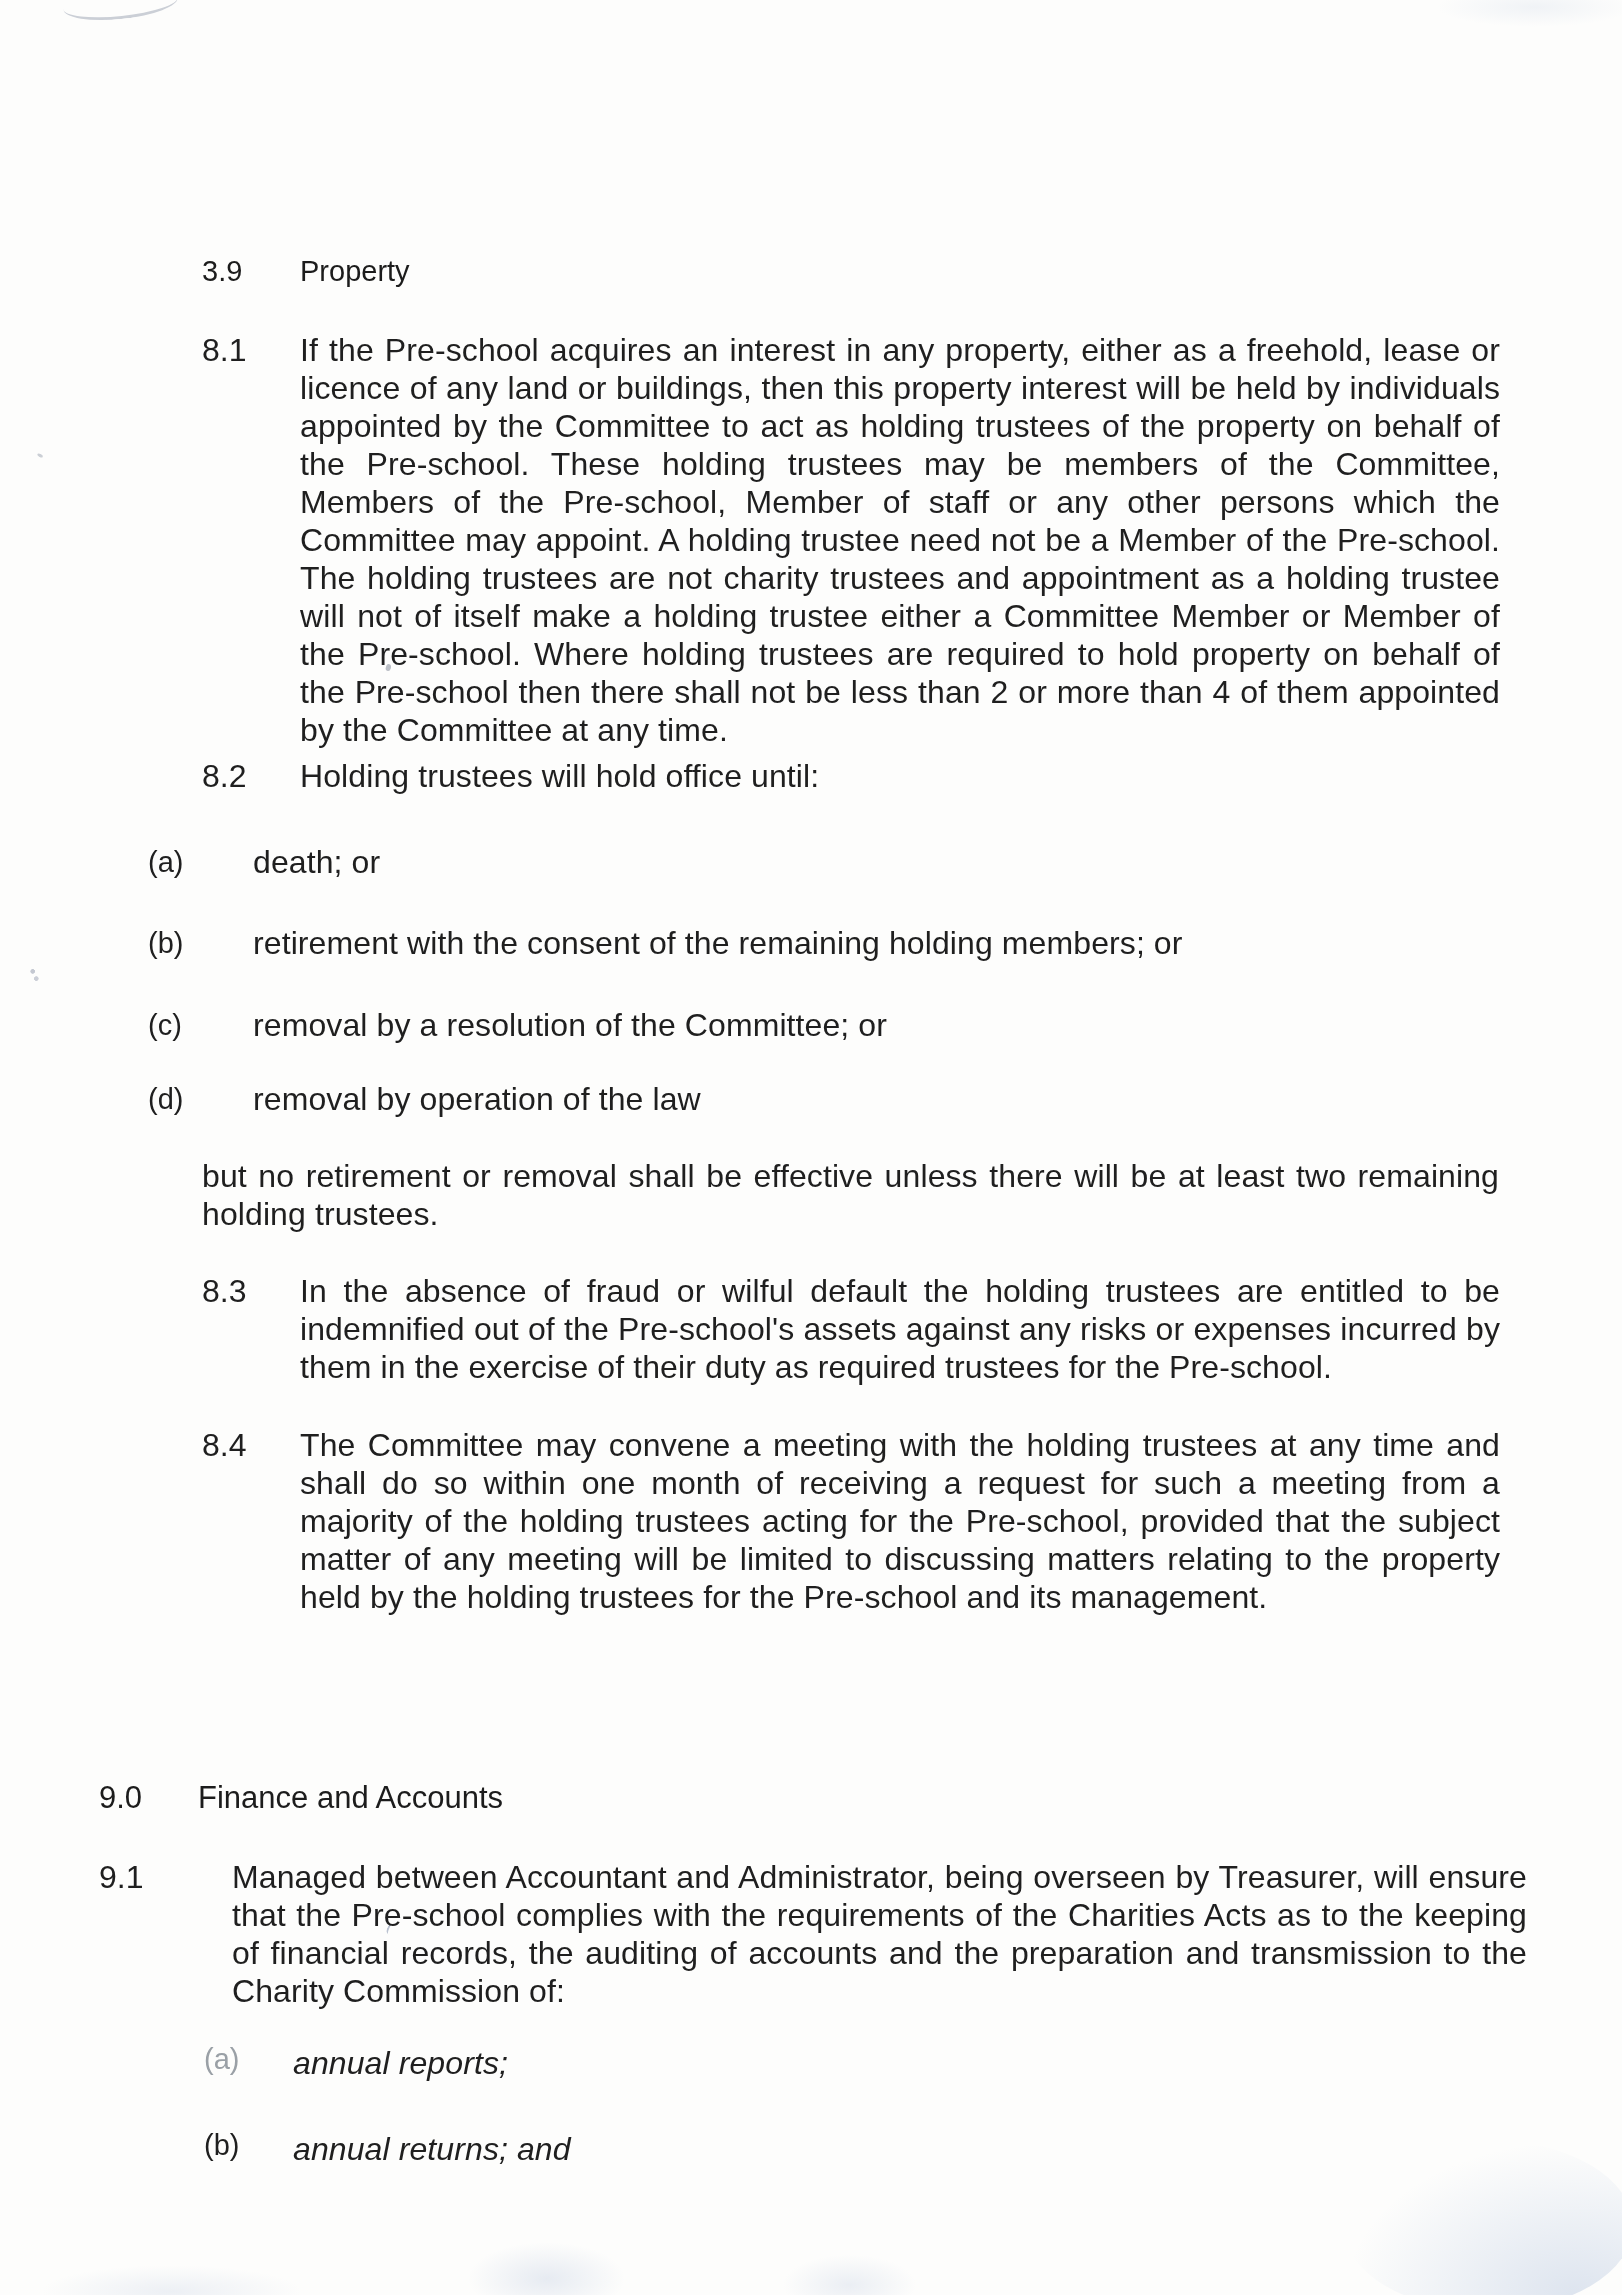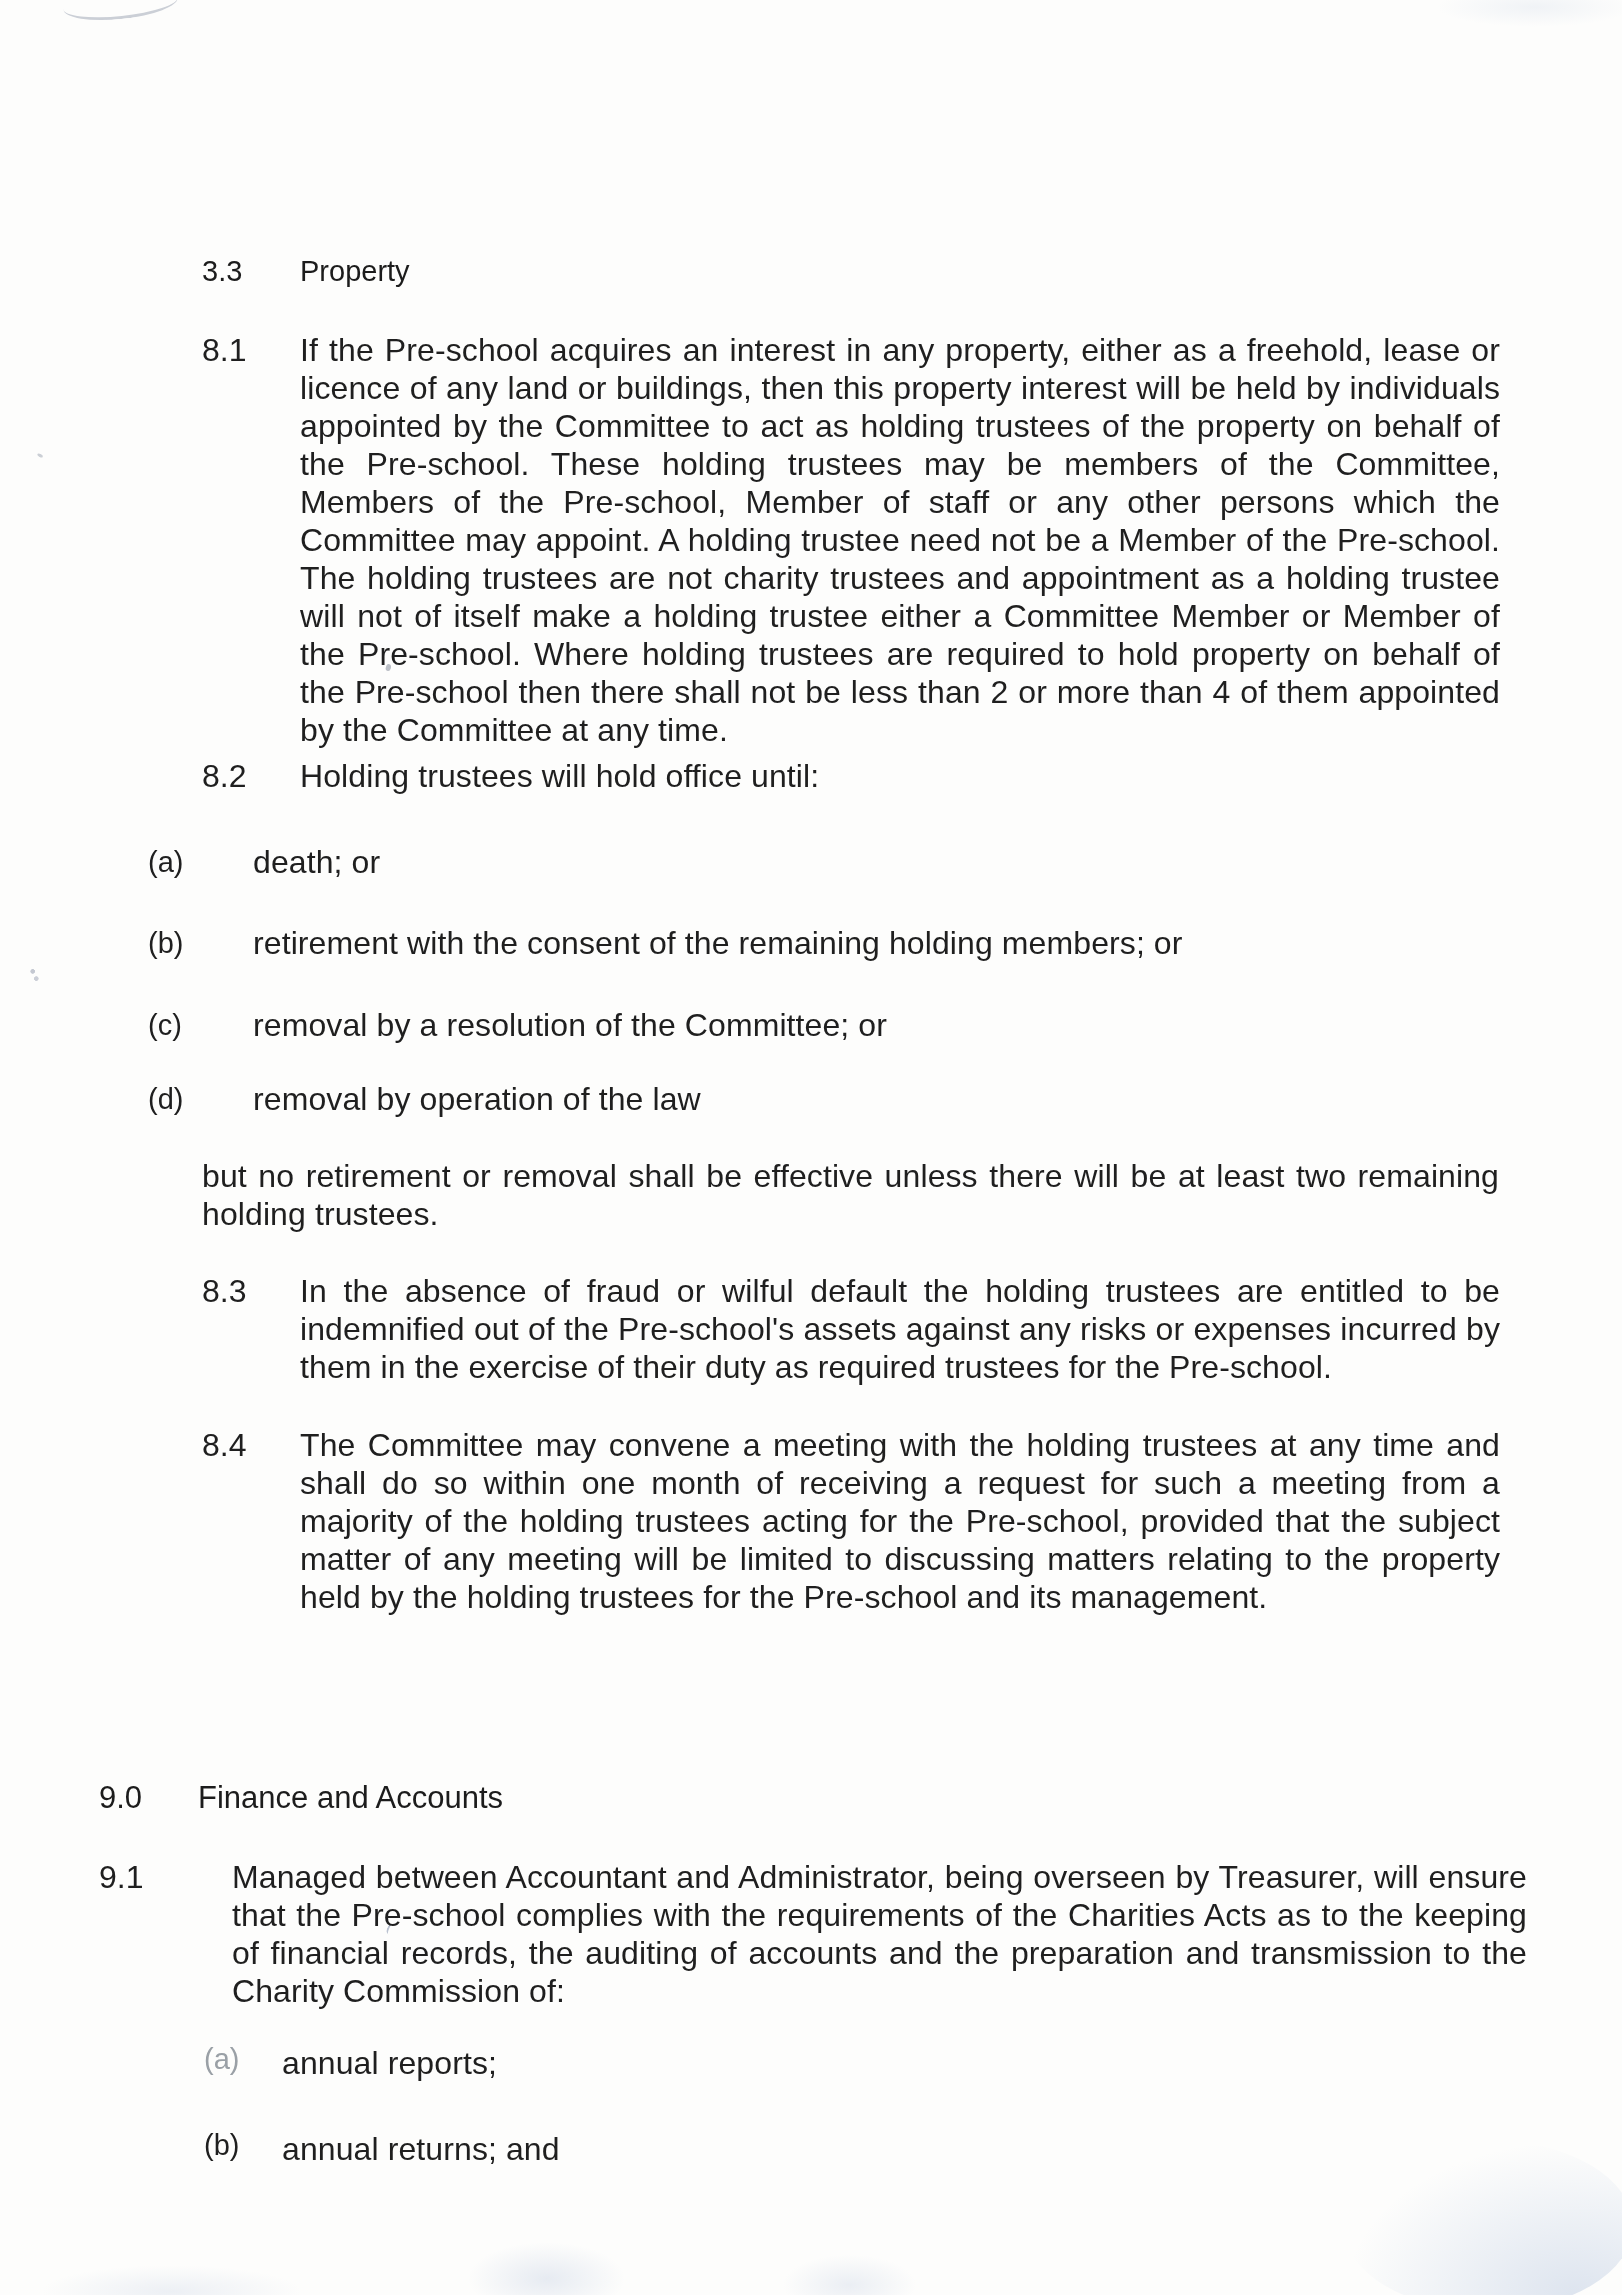--- a/index.html
+++ b/index.html
@@ -18,21 +18,21 @@
   
   .col-num8{left:202px;}
   .col-body8{left:300px;width:1200px;}
   .col-letter8{left:148px;}
   .col-item8{left:253px;width:1249px;}
   .col-cont8{left:202px;width:1297px;}
   .col-num9{left:99px;}
   .col-title9{left:198px;}
   .col-body9{left:204px;width:1295px;margin-left:28px;}
   .col-letter9{left:204px;}
-  .col-item9{left:282px;width:1206px;}
+  .col-item9{left:293px;width:1206px;font-style:italic;}
 
   .body-text{
     font-size:32px;
     line-height:38px;
     letter-spacing:0.1px;
     color:#1f1f1f;
   }
   .justify{text-align:justify;text-align-last:left;}
   .num{font-size:32px;line-height:38px;color:#1f1f1f;}
   .heading-8{font-size:29px;line-height:38px;color:#1c1c1c;}
@@ -106,21 +106,21 @@
   <div class="artifact tick-them"></div>
   <div class="artifact tick-auditing"></div>
   <div class="artifact noise noise-bottom-1"></div>
   <div class="artifact noise noise-bottom-2"></div>
   <div class="artifact noise noise-bottom-3"></div>
   <div class="artifact noise noise-bottom-right"></div>
 
   <section>
 
     <div class="row" style="top:252px">
-      <span class="num heading-8 col-num8">3.3</span>
+      <span class="num heading-8 col-num8">3.9</span>
       <span class="heading-8 col-body8">Property</span>
     </div>
 
     <div class="row" style="top:331px">
       <span class="num col-num8">8.1</span>
       <div class="body-text justify col-body8">If the Pre-school acquires an interest in any property, either as a freehold, lease or licence of any land or buildings, then this property interest will be held by individuals appointed by the Committee to act as holding trustees of the property on behalf of the Pre-school. These holding trustees may be members of the Committee, Members of the Pre-school, Member of staff or any other persons which the Committee may appoint. A holding trustee need not be a Member of the Pre-school. The holding trustees are not charity trustees and appointment as a holding trustee will not of itself make a holding trustee either a Committee Member or Member of the Pre-school. Where holding trustees are required to hold property on behalf of the Pre-school then there shall not be less than 2 or more than 4 of them appointed by the Committee at any time.</div>
     </div>
 
     <div class="row" style="top:757px">
       <span class="num col-num8">8.2</span>

